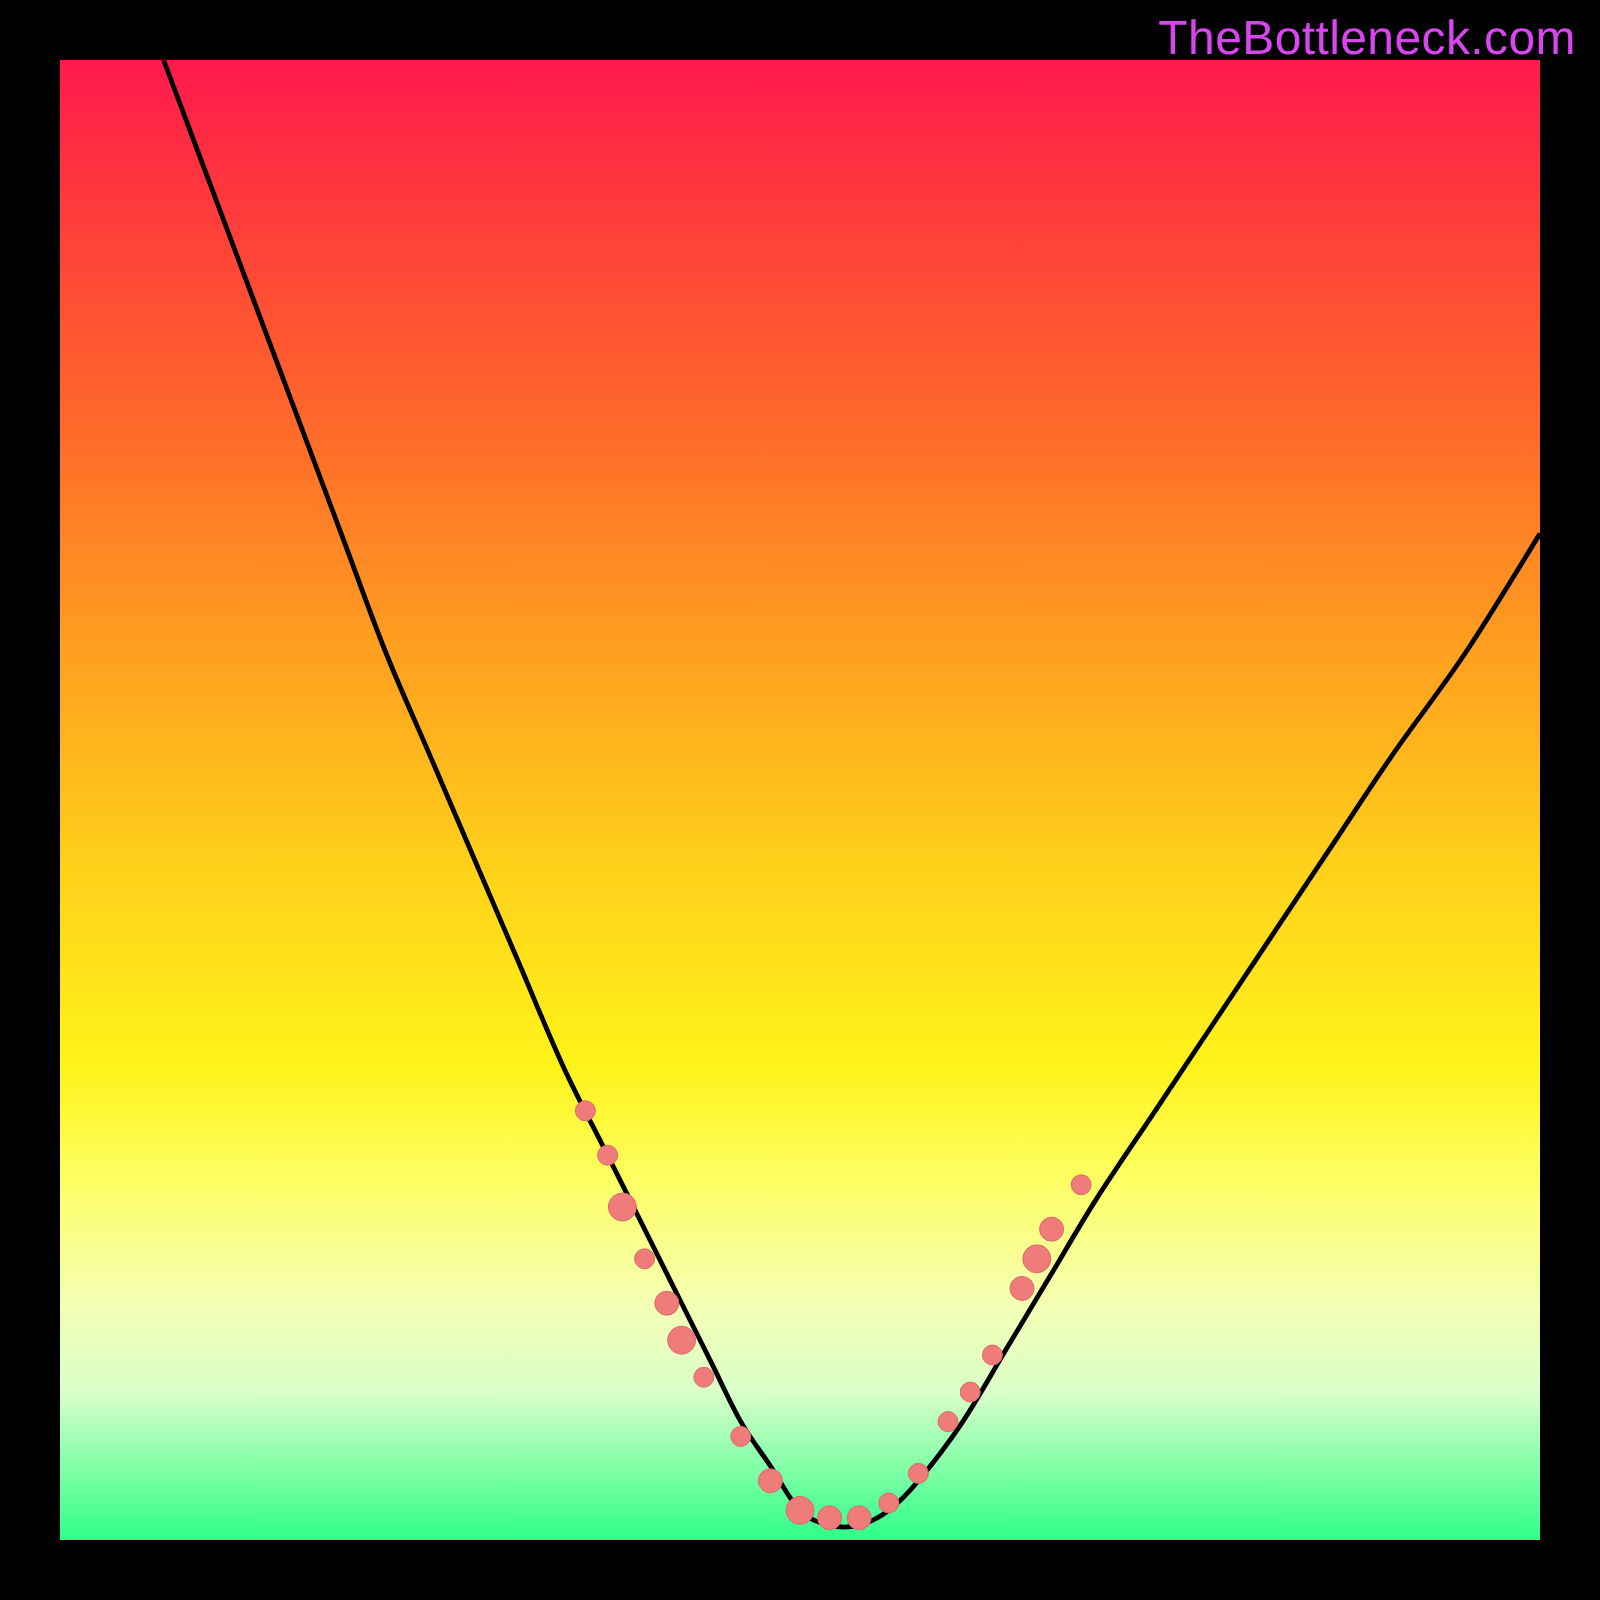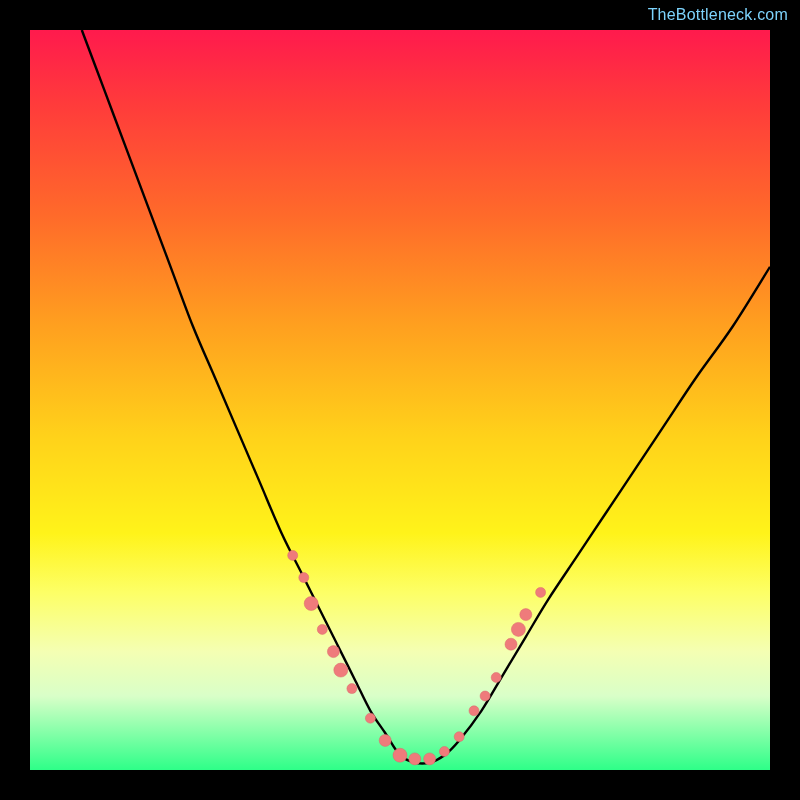--- a/index.html
+++ b/index.html
@@ -34,22 +34,22 @@
     position: absolute;
     left: 0;
     top: 0;
     width: 740px;
     height: 740px;
   }
   .watermark {
     position: absolute;
     top: 6px;
     right: 12px;
-    color: #7dd3fc;
-    font-size: 16px;
+    color: #d946ef;
+    font-size: 24px;
     letter-spacing: 0.2px;
     user-select: none;
     margin-left: 16px;
   }
 </style>
 </head>
 <body>
 
 <div class="watermark">TheBottleneck.com</div>
 

